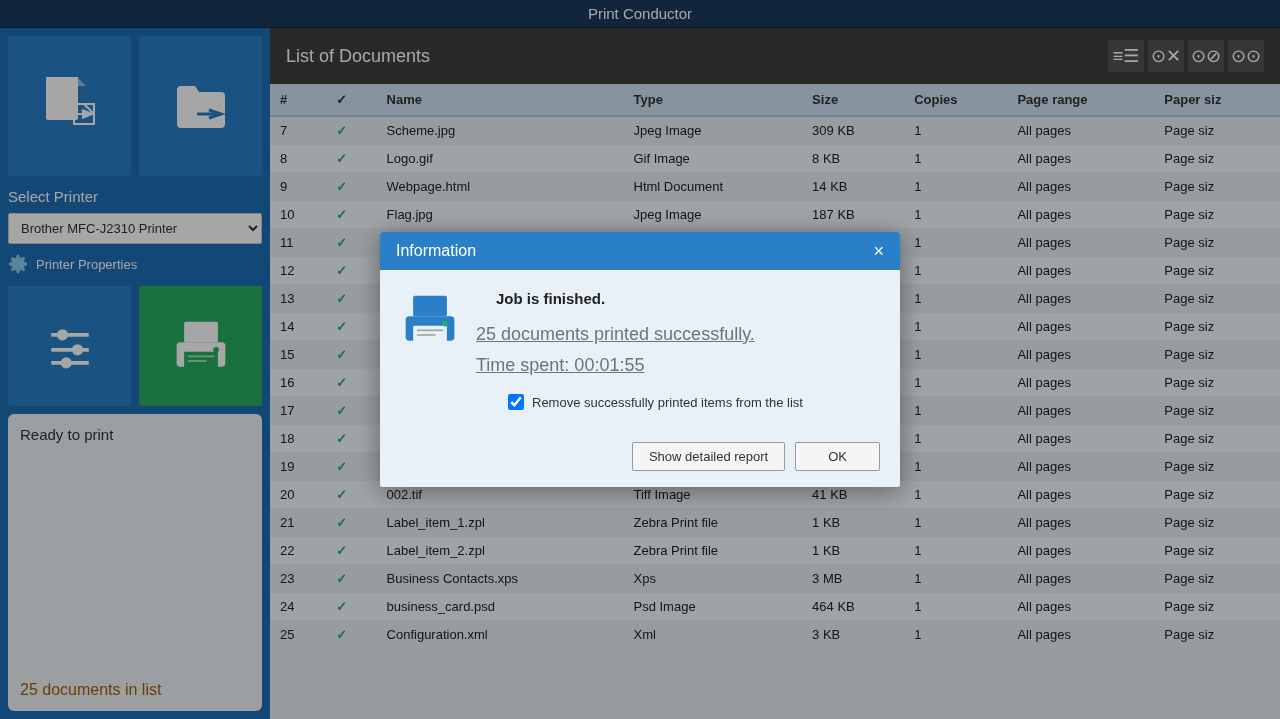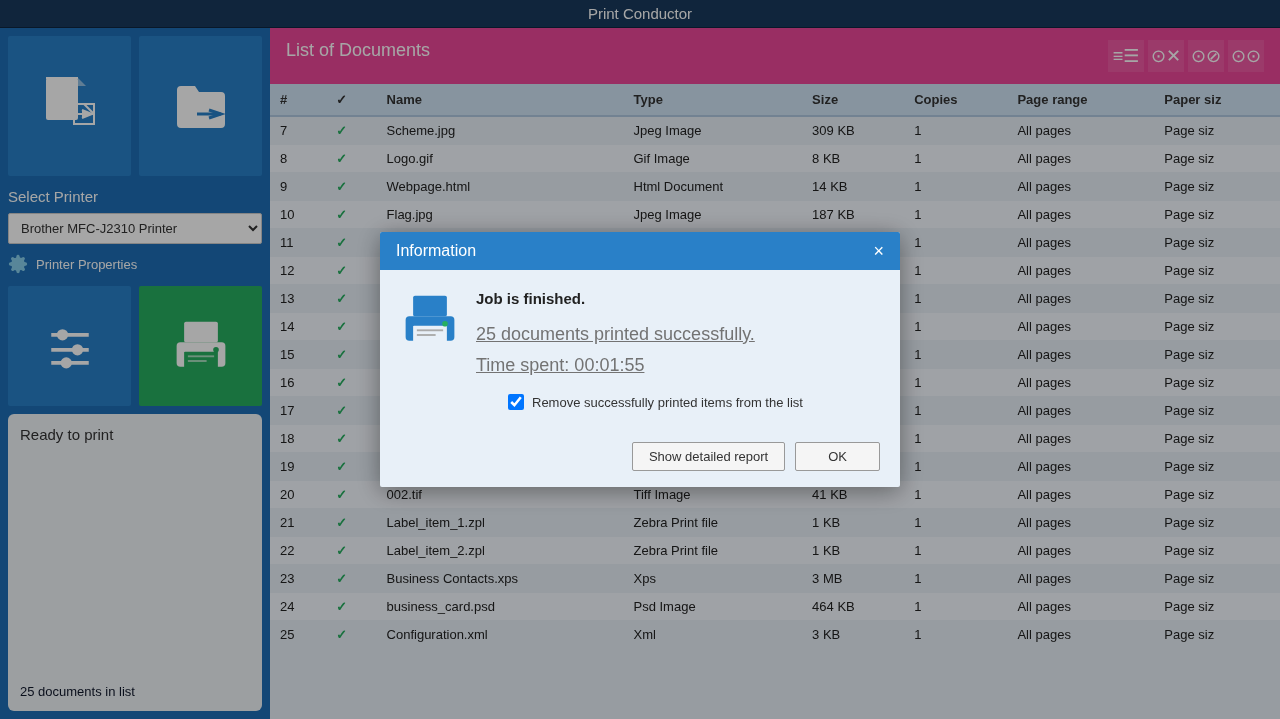--- a/index.html
+++ b/index.html
@@ -138,37 +138,38 @@
       justify-content: space-between;
     }
 
     .status-text {
       color: #333;
       font-size: 15px;
       font-weight: 500;
     }
 
     .doc-count {
-      color: #0f172a;
-      font-size: 13px;
+      color: #a16207;
+      font-size: 16px;
     }
 
     
     .content {
       flex: 1;
       display: flex;
       flex-direction: column;
       background: #e8f0f8;
       overflow: hidden;
     }
 
     .content-header {
-      background: #ec4899;
+      background: #404040;
       padding: 12px 16px;
       display: flex;
+      align-items: center;
       justify-content: space-between;
     }
 
     .content-title {
       color: #fff;
       font-size: 18px;
       font-weight: 400;
     }
 
     .header-actions {
@@ -265,20 +266,21 @@
 
     .modal-content-text {
       flex: 1;
     }
 
     .modal-job-finished {
       font-size: 15px;
       font-weight: 600;
       color: #222;
       margin-bottom: 12px;
+      margin-left: 20px;
     }
 
     .modal-stats {
       font-size: 18px;
       color: #737373;
       line-height: 1.7;
       text-decoration: underline;
     }
 
     .modal-checkbox-row {

